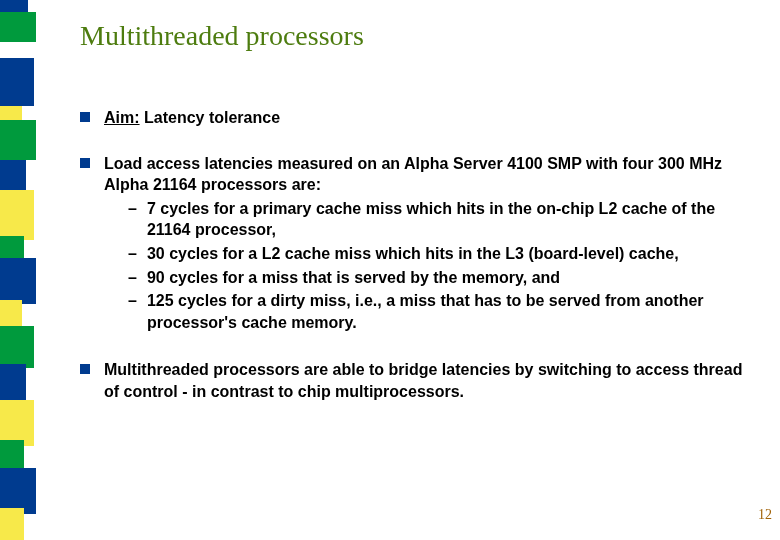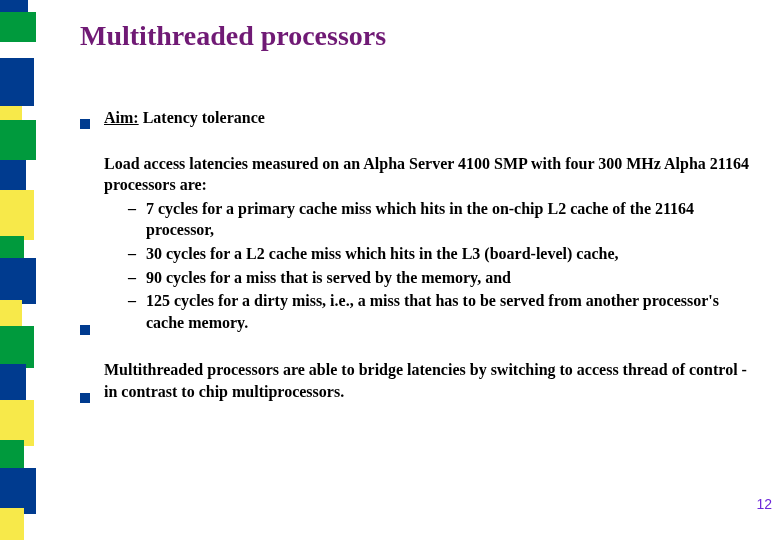--- a/index.html
+++ b/index.html
@@ -24,37 +24,36 @@
   }
   .content {
     position: absolute;
     left: 80px;
     top: 20px;
     right: 20px;
     bottom: 20px;
   }
   .title {
     font-size: 28px;
-    font-weight: bold;
-    color: #701a75;
+    font-weight: normal;
+    color: #4d7c0f;
     font-family: "Times New Roman", Times, serif;
     margin-bottom: 55px;
   }
   .bullet-group {
     margin-bottom: 24px;
   }
   .bullet-item {
     display: flex;
-    align-items: flex-end;
+    align-items: flex-start;
     font-size: 16px;
     font-weight: bold;
     color: #000;
     line-height: 1.35;
     margin-bottom: 4px;
-    font-family: Liberation Serif, serif;
   }
   .bullet-marker {
     width: 10px;
     height: 10px;
     background: #003b8f;
     flex-shrink: 0;
     margin-top: 5px;
     margin-right: 14px;
   }
   .bullet-text { flex: 1; }
@@ -73,23 +72,24 @@
   }
   .sub-marker {
     flex-shrink: 0;
     margin-right: 10px;
   }
   .sub-text { flex: 1; }
   .underline { text-decoration: underline; }
   .page-num {
     position: absolute;
     right: 8px;
-    bottom: 28px;
+    bottom: 17px;
     font-size: 14px;
-    color: #6d28d9;
+    color: #a16207;
+    font-family: Liberation Serif, serif;
   }
 </style>
 </head>
 <body>
 
 <div class="sidebar-deco">
   <div class="seg" style="top:0;width:28px;height:38px;background:#003b8f;"></div>
   <div class="seg" style="top:12px;width:36px;height:30px;background:#009a3d;"></div>
   <div class="seg" style="top:42px;width:26px;height:42px;background:#ffffff;border:0;"></div>
   <div class="seg" style="top:58px;width:34px;height:48px;background:#003b8f;"></div>

